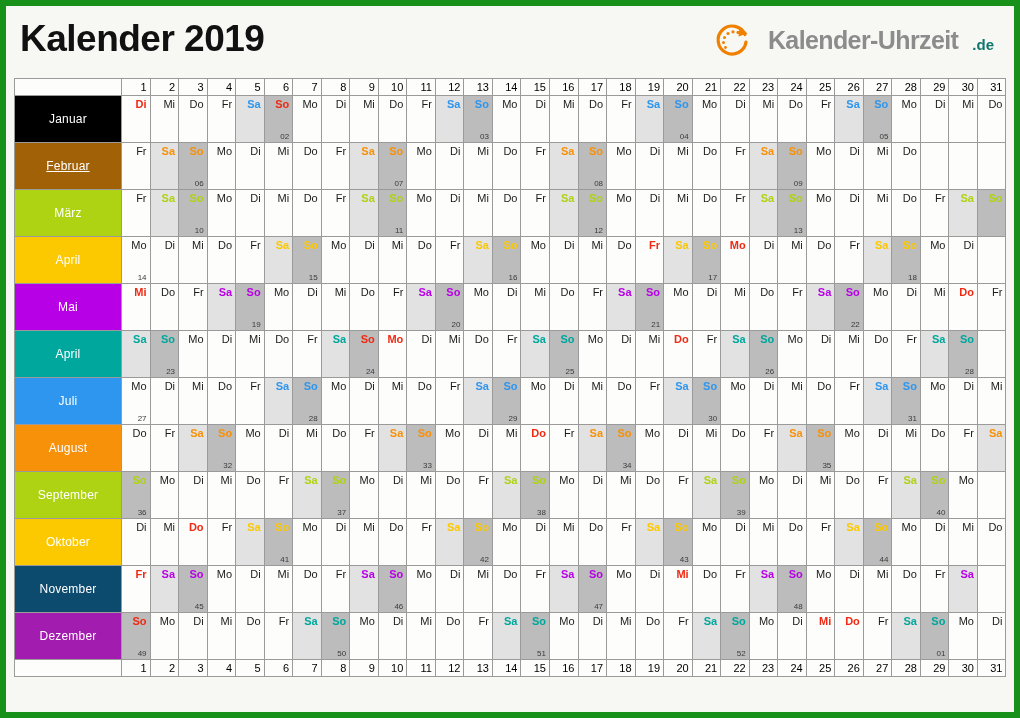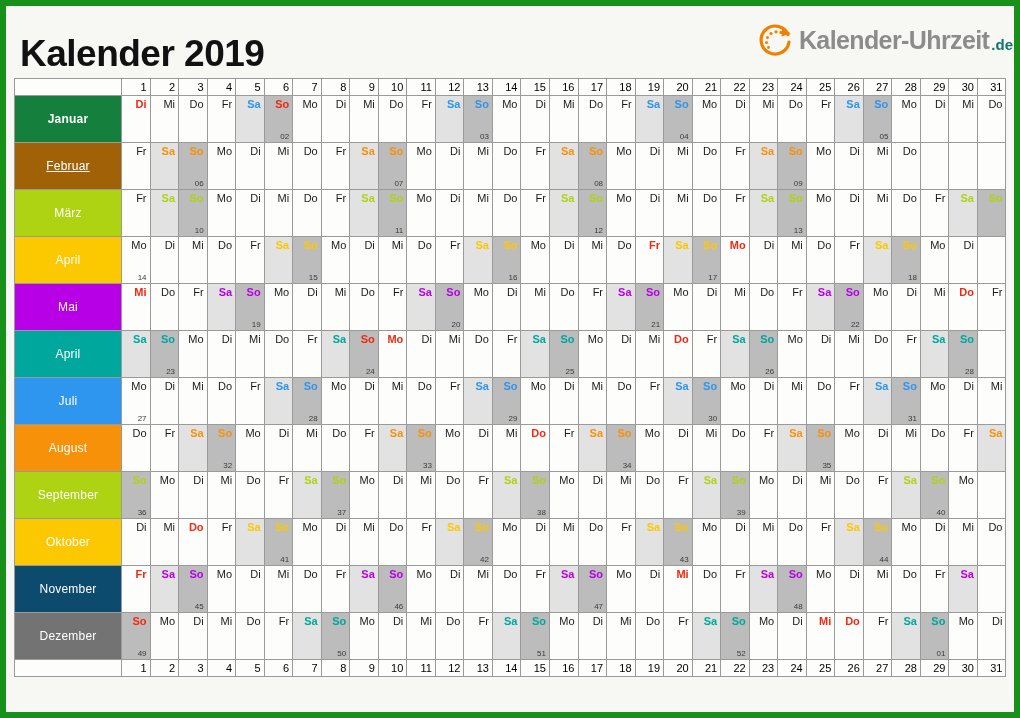--- a/index.html
+++ b/index.html
@@ -22,28 +22,27 @@
     height: 72px;
     padding: 0 10px;
   }
   #cal-title {
     position: absolute;
     left: 14px; top: 12px;
     font-size: 37px;
     font-weight: bold;
     color: #111111;
     letter-spacing: -0.5px;
-    margin-top: 15px;
   }
   #logo {
     position: absolute;
-    right: 1px; top: 14px;
+    right: 20px; top: 14px;
     display: flex;
     align-items: center;
-    gap: 4px;
+    gap: 16px;
   }
   #logo-mark { width: 40px; height: 40px; display:block; }
   #logo-text {
     font-size: 25px;
     font-weight: bold;
     color: #8c8c8c;
     letter-spacing: -0.6px;
   }
   #logo-tld {
     font-size: 15px;
@@ -223,21 +222,21 @@
           <th class="num-head">26</th>
           <th class="num-head">27</th>
           <th class="num-head">28</th>
           <th class="num-head">29</th>
           <th class="num-head">30</th>
           <th class="num-head">31</th>
         </tr>
     </thead>
     <tbody id="grid-body">
         <tr>
-          <td class="month-cell" style="background: #15803d; font-weight: bold;">Januar</td>
+          <td class="month-cell" style="background: #000000;">Januar</td>
           <td class="day hol">
             <span class="dow">Di</span>
           </td>
           <td class="day">
             <span class="dow">Mi</span>
           </td>
           <td class="day">
             <span class="dow">Do</span>
           </td>
           <td class="day">
@@ -1313,21 +1312,21 @@
           </td>
           <td class="day">
             <span class="dow">Fr</span>
           </td>
           <td class="day sat wknd">
             <span class="dow" style="color: rgb(184, 0, 230);">Sa</span>
           </td>
           <td class="empty"></td>
         </tr>
         <tr>
-          <td class="month-cell" style="background: #737373;">Dezember</td>
+          <td class="month-cell" style="background: #a21caf;">Dezember</td>
           <td class="day sun wknd hol">
             <span class="dow">So</span>
             <span class="kw">49</span>
           </td>
           <td class="day">
             <span class="dow">Mo</span>
           </td>
           <td class="day">
             <span class="dow">Di</span>
           </td>

